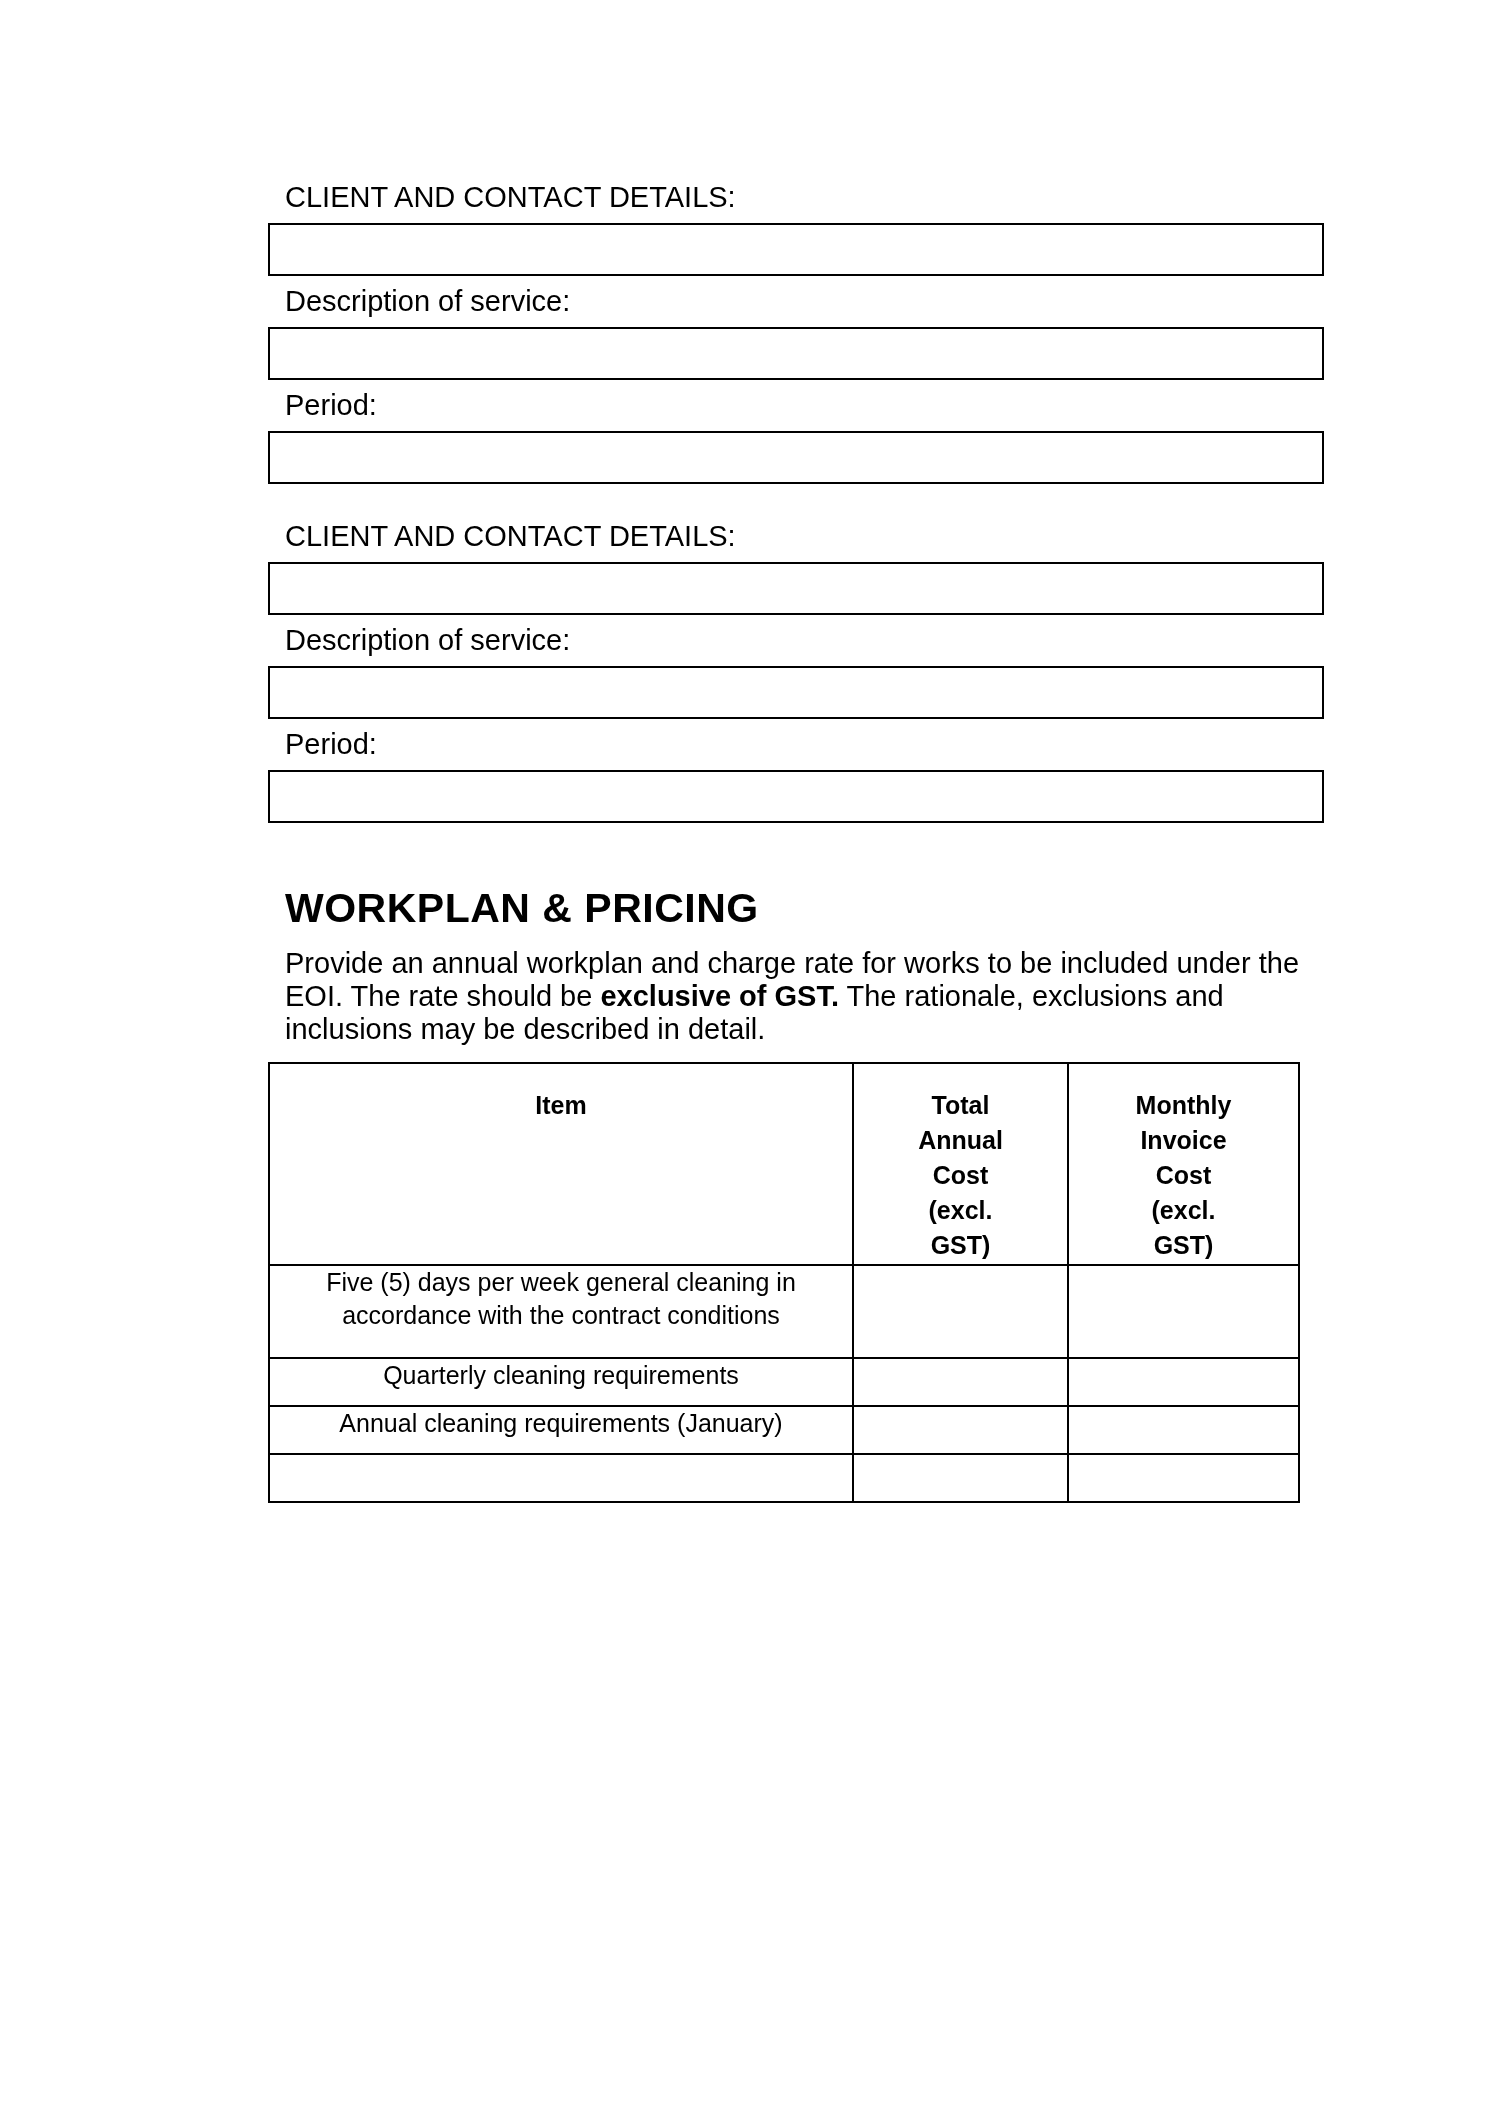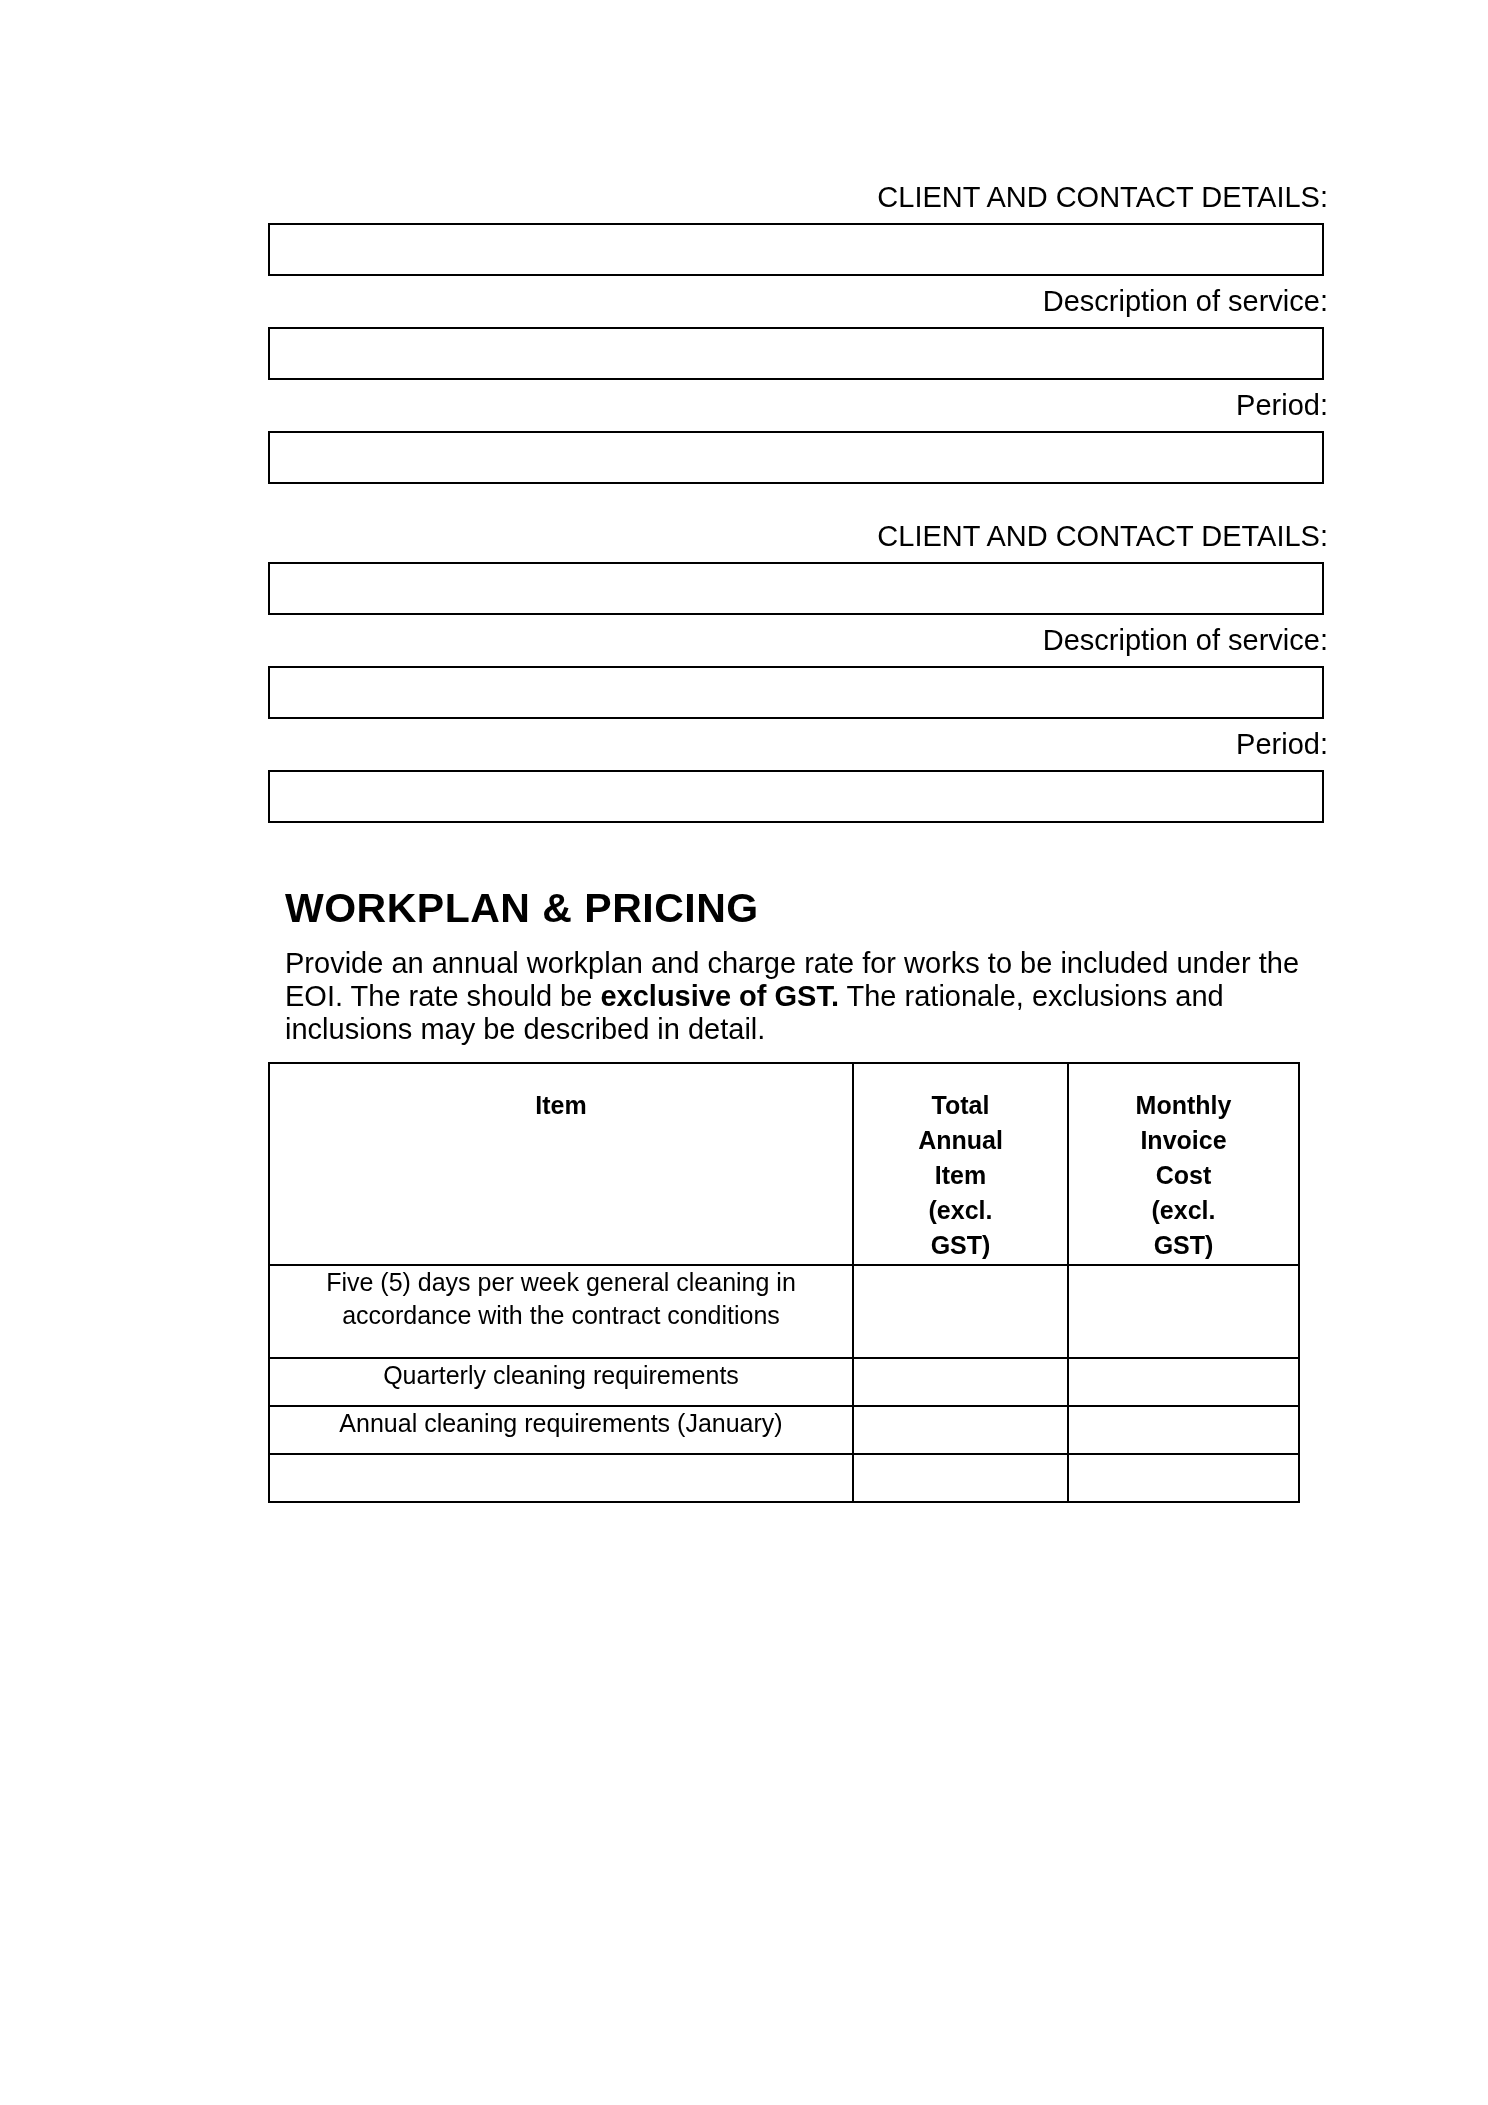--- a/index.html
+++ b/index.html
@@ -17,21 +17,20 @@
     position: absolute;
     left: 268px;
     top: 172px;
     width: 1060px;
   }
   .field-label {
     font-size: 29px;
     line-height: 34px;
     margin: 8px 0 9px 17px;
     white-space: nowrap;
-    text-align: right;
   }
   .input-box {
     width: 1056px;
     height: 53px;
     border: 2px solid #000000;
     box-sizing: border-box;
     background: #ffffff;
     font-size: 29px;
     line-height: 49px;
     padding: 0 10px;
@@ -130,21 +129,21 @@
     <table class="pricing">
       <colgroup>
         <col class="c-item">
           <col class="c-total">
           <col class="c-month">
       </colgroup>
       <tbody>
           <tr>
         <th>Item</th>
         <th>
-          <div class="hdr-narrow">Total Annual Item (excl. GST)</div>
+          <div class="hdr-narrow">Total Annual Cost (excl. GST)</div>
         </th>
         <th>
           <div class="hdr-narrow">Monthly Invoice Cost (excl. GST)</div>
         </th>
       </tr>
       <tr class="row-tall">
         <td class="item-cell">Five (5) days per week general cleaning in accordance with the contract conditions</td>
         <td class="cost-cell"></td>
         <td class="cost-cell"></td>
       </tr>

